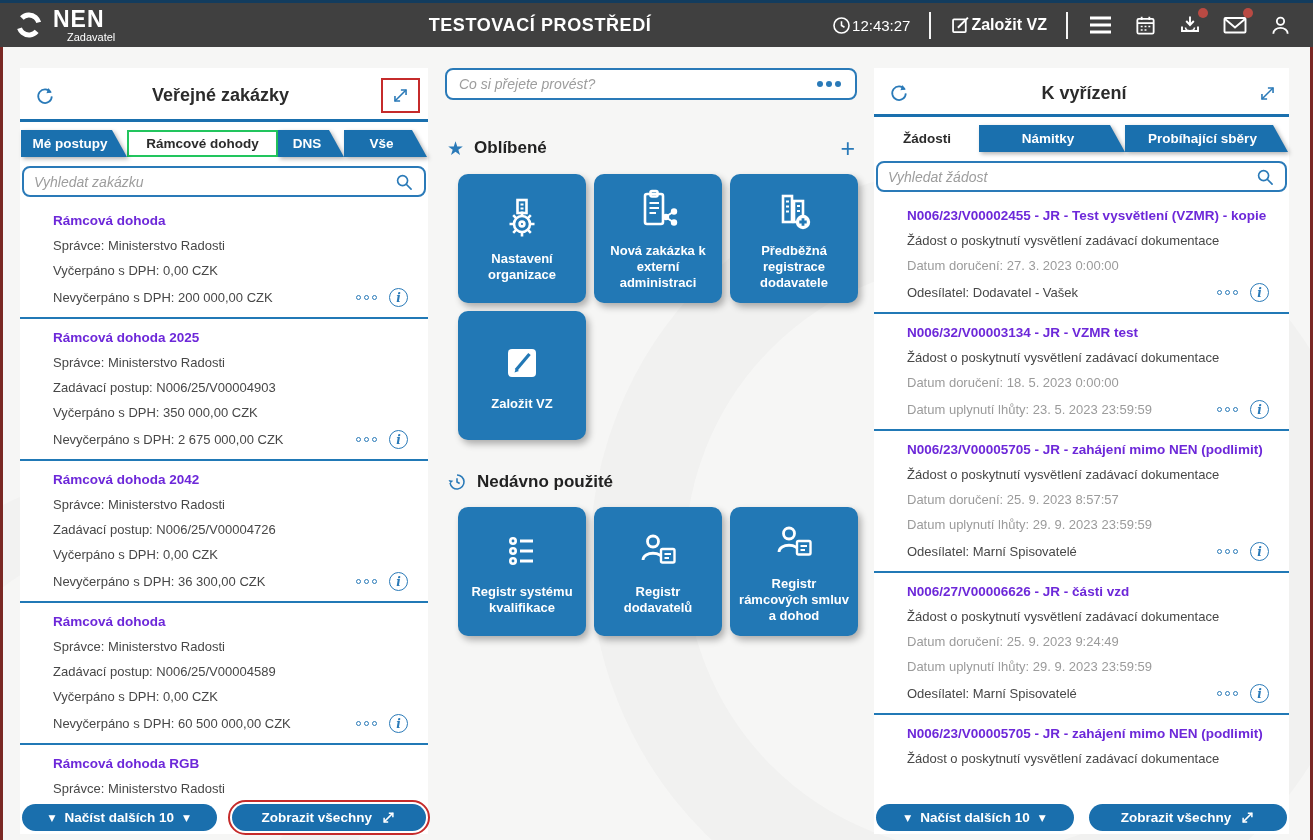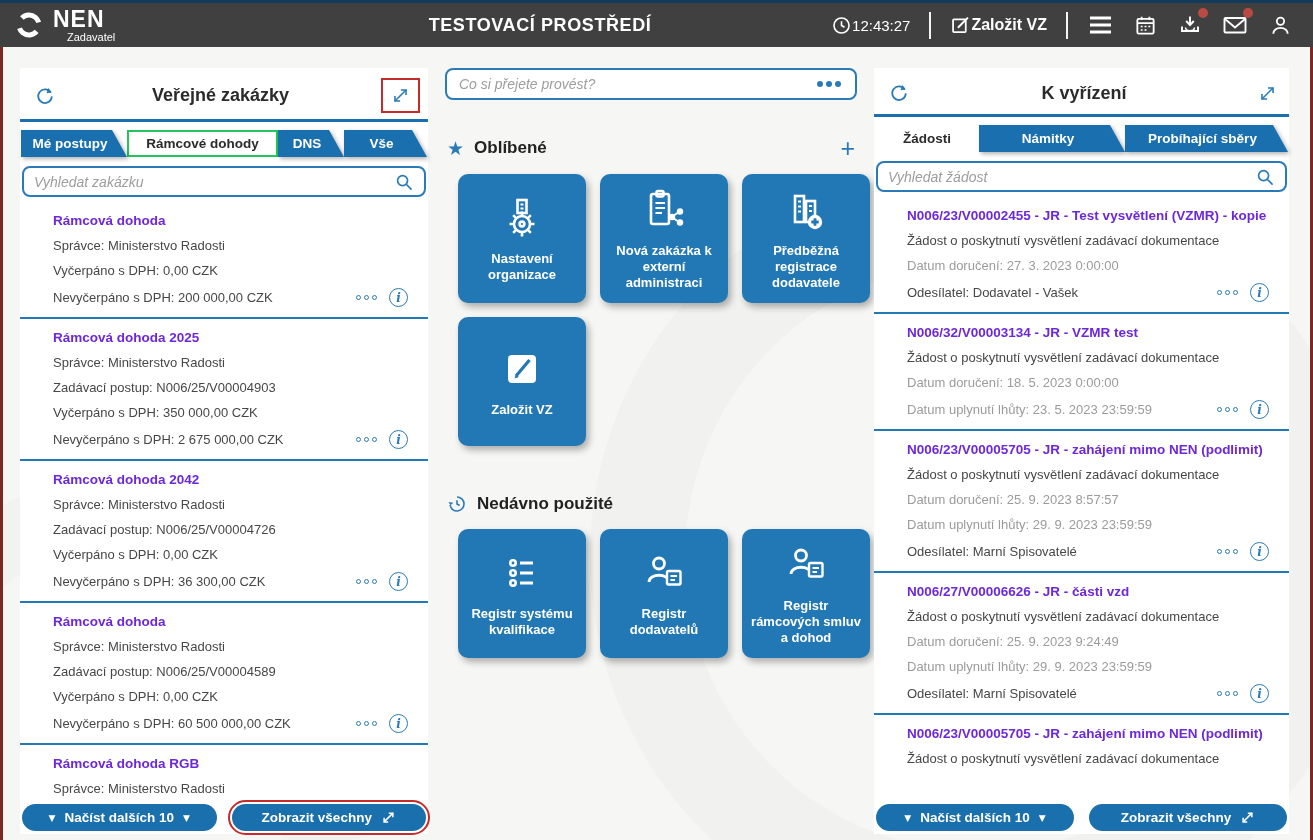--- a/index.html
+++ b/index.html
@@ -72,26 +72,26 @@
   
   .center-col { width:412px; display:flex; flex-direction:column; position:relative; z-index:2; }
   .cmdbox { display:flex; align-items:center; gap:8px; border:2px solid #2a7ab8; border-radius:8px;
             height:32px; padding:0 12px; background:#fff; }
   .cmdbox input { flex:1; border:none; outline:none; font-size:14px; background:transparent; font-family:inherit; }
   .cmdbox input::placeholder { font-style:italic; color:#9d9d9d; }
   .cdots { display:flex; gap:3px; cursor:pointer; padding:4px 2px; }
   .cdots i { width:6px; height:6px; background:#2a7ab8; border-radius:50%; display:block; }
 
   .section-head { display:flex; align-items:center; gap:10px; margin-top:37px; padding:0 2px; }
-  .section-head.recent { margin-top:48px; }
+  .section-head.recent { margin-top:32px; }
   .section-title { font-size:17px; font-weight:bold; color:#222; }
   .star-ic { color:#2a7ab8; font-size:19px; font-family:"DejaVu Sans", sans-serif; }
   .plus-btn { margin-left:auto; background:none; border:none; color:#2a7ab8; font-size:25px; font-weight:300; cursor:pointer; line-height:20px; }
 
-  .tile-grid { display:grid; grid-template-columns:repeat(3,128px); gap:14px; margin-top:15px;padding-left:13px; }
+  .tile-grid { display:grid; grid-template-columns:repeat(3,128px); gap:8px; margin-top:15px;padding-left:13px; }
   .tile { width:128px; height:129px; background:#2278b5; border-radius:10px; box-shadow:3px 4px 7px rgba(0,0,0,.3);
           display:flex; flex-direction:column; align-items:center; justify-content:center; gap:9px;
           color:#fff; text-align:center; font-size:13px; font-weight:bold; padding:6px; cursor:pointer; line-height:1.25; }
   .tile-label { white-space:pre-line; }
 
   
   .edge-line { position:absolute; top:47px; bottom:0; width:3px; background:#7a2824; z-index:9; }
   .edge-left { left:0; } .edge-right { right:0; }
 
   svg { display:block; }

